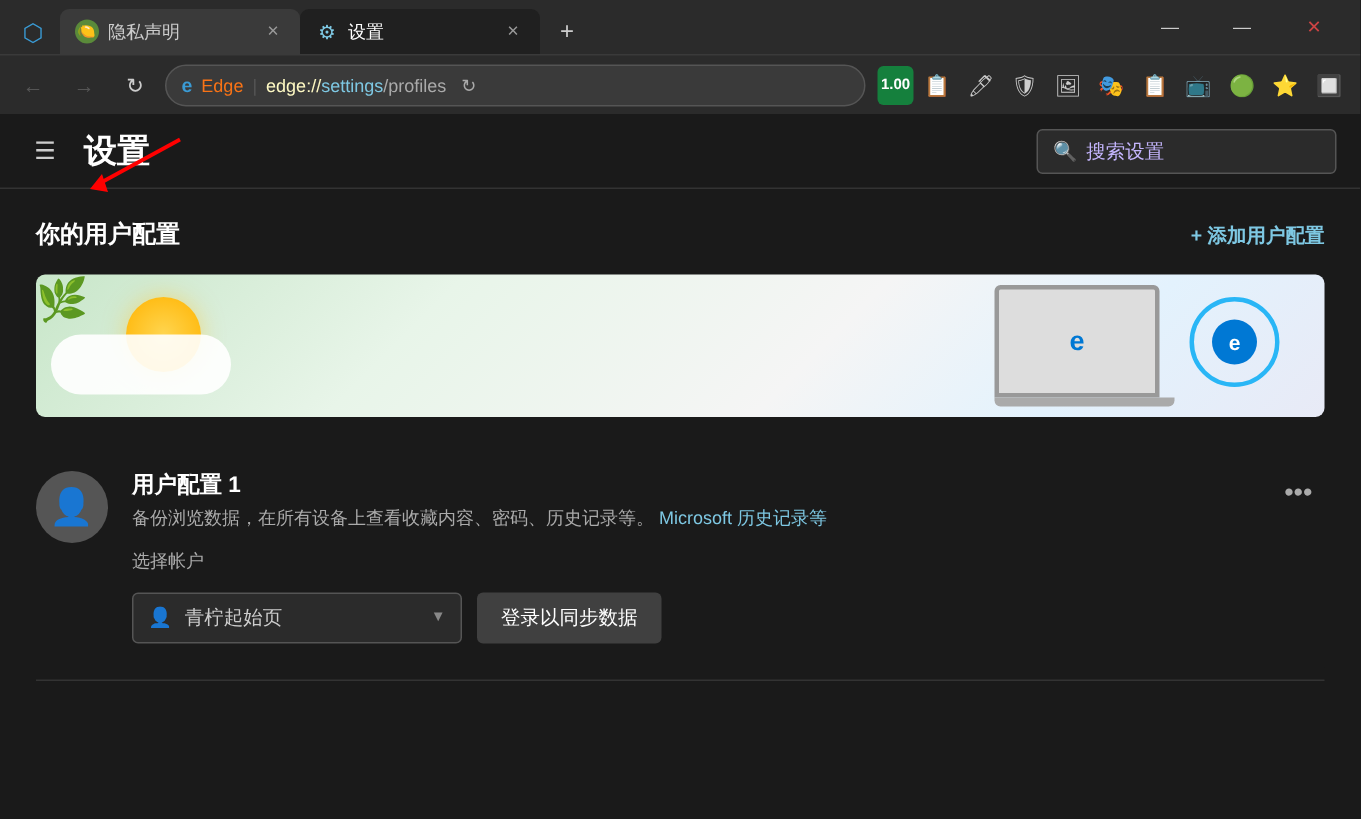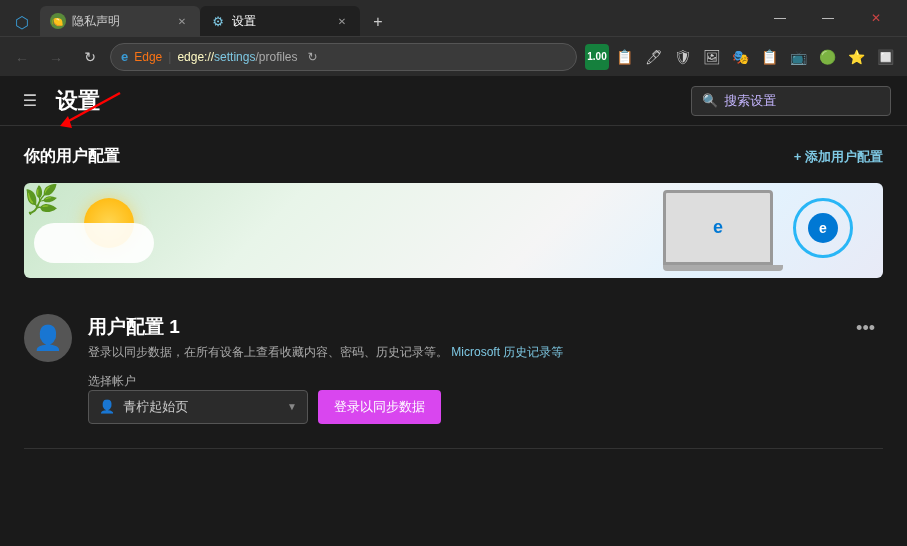--- a/index.html
+++ b/index.html
@@ -370,21 +370,21 @@
       align-items: center;
       justify-content: center;
       font-size: 24px;
       color: #999;
       flex-shrink: 0;
     }
     .profile-info {
       flex: 1;
     }
     .profile-name {
-      font-size: 19px;
+      font-size: 15px;
       font-weight: 600;
       color: #fff;
       margin-bottom: 4px;
     }
     .profile-desc {
       font-size: 12px;
       color: #aaa;
       line-height: 1.4;
     }
     .profile-desc a {
@@ -399,21 +399,21 @@
     }
 
     
     .account-section {
       margin-top: 12px;
       padding-left: 0;
     }
     .account-label {
       font-size: 12px;
       color: #aaa;
-      margin-bottom: 0;
+      margin-bottom: 12px;
     }
     .account-row {
       display: flex;
       align-items: center;
       gap: 10px;
     }
     .account-dropdown {
       height: 34px;
       width: 220px;
       background: #2b2b2b;
@@ -428,21 +428,21 @@
       color: #ccc;
     }
     .account-dropdown .chevron {
       margin-left: auto;
       font-size: 10px;
       color: #888;
     }
     .sync-btn {
       height: 34px;
       padding: 0 16px;
-      background: #d946ef;
+      background: #404040;
       border: none;
       border-radius: 4px;
       color: #fff;
       font-size: 13px;
       cursor: pointer;
     }
 
     .divider {
       height: 1px;
       background: #333;
@@ -556,21 +556,21 @@
         </div>
       </div>
 
       <div class="profile-card">
         <div class="avatar-circle">
           <span>👤</span>
         </div>
         <div class="profile-info">
           <div class="profile-name">用户配置 1</div>
           <div class="profile-desc">
-            <span>登录以同步数据，在所有设备上查看收藏内容、密码、历史记录等。</span>
+            <span>备份浏览数据，在所有设备上查看收藏内容、密码、历史记录等。</span>
             <a href="#">Microsoft 历史记录等</a>
           </div>
 
           <div class="account-section">
             <div class="account-label">选择帐户</div>
             <div class="account-row">
               <div class="account-dropdown">
                 <span>👤</span>
                 <span>青柠起始页</span>
                 <span class="chevron">▼</span>

